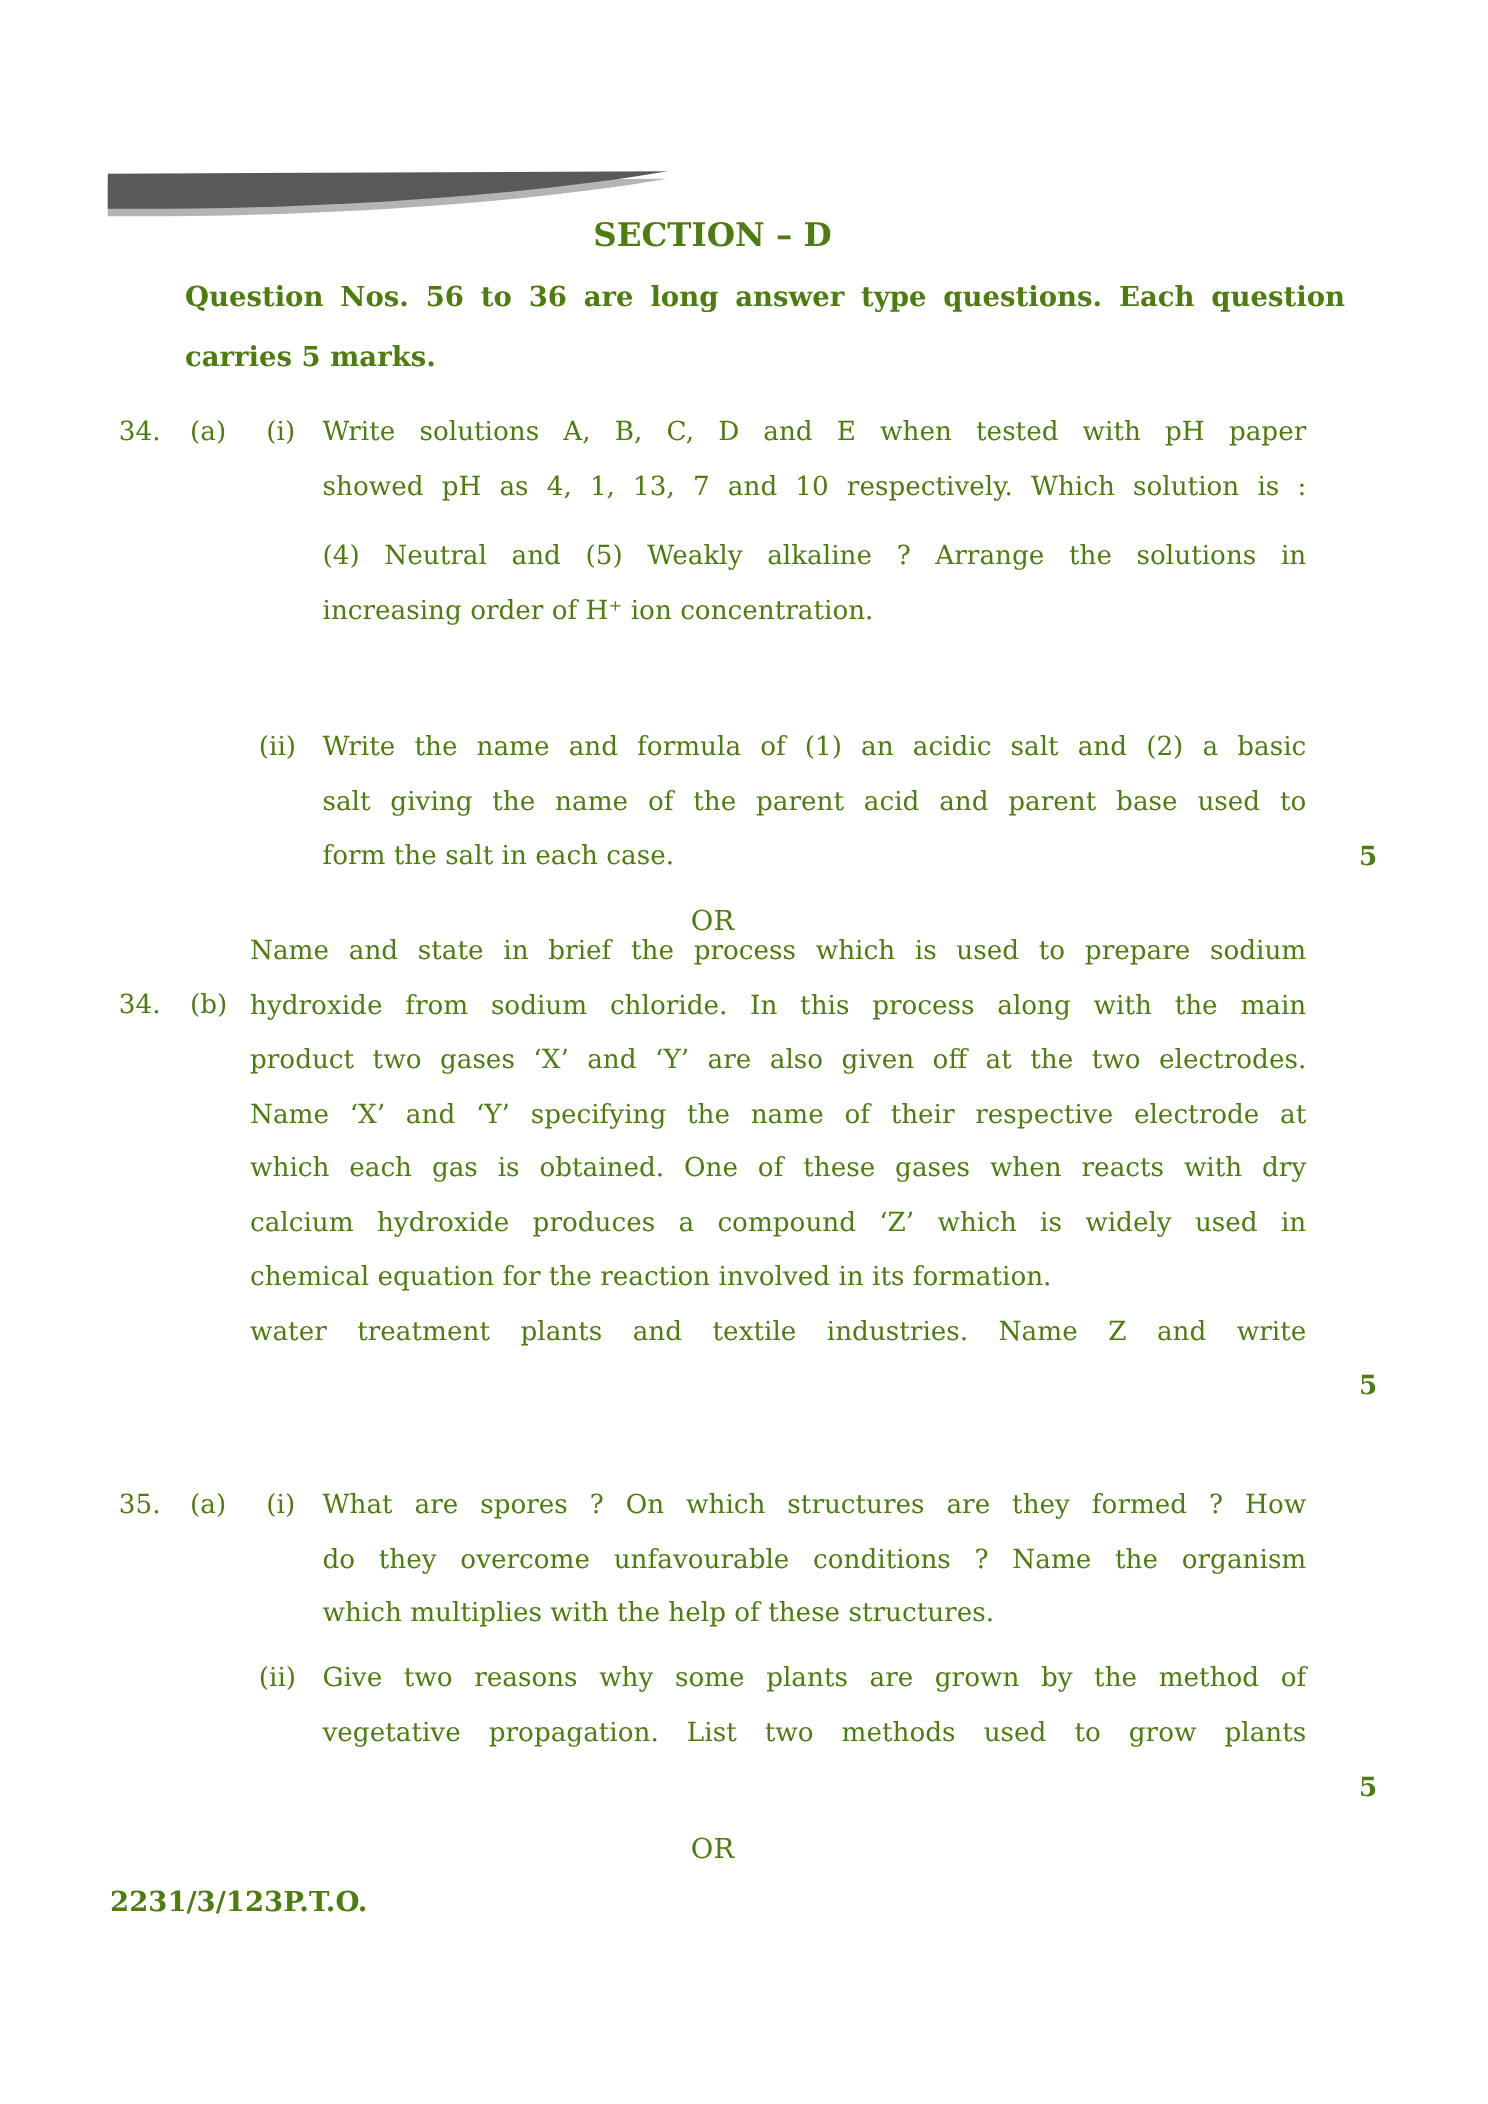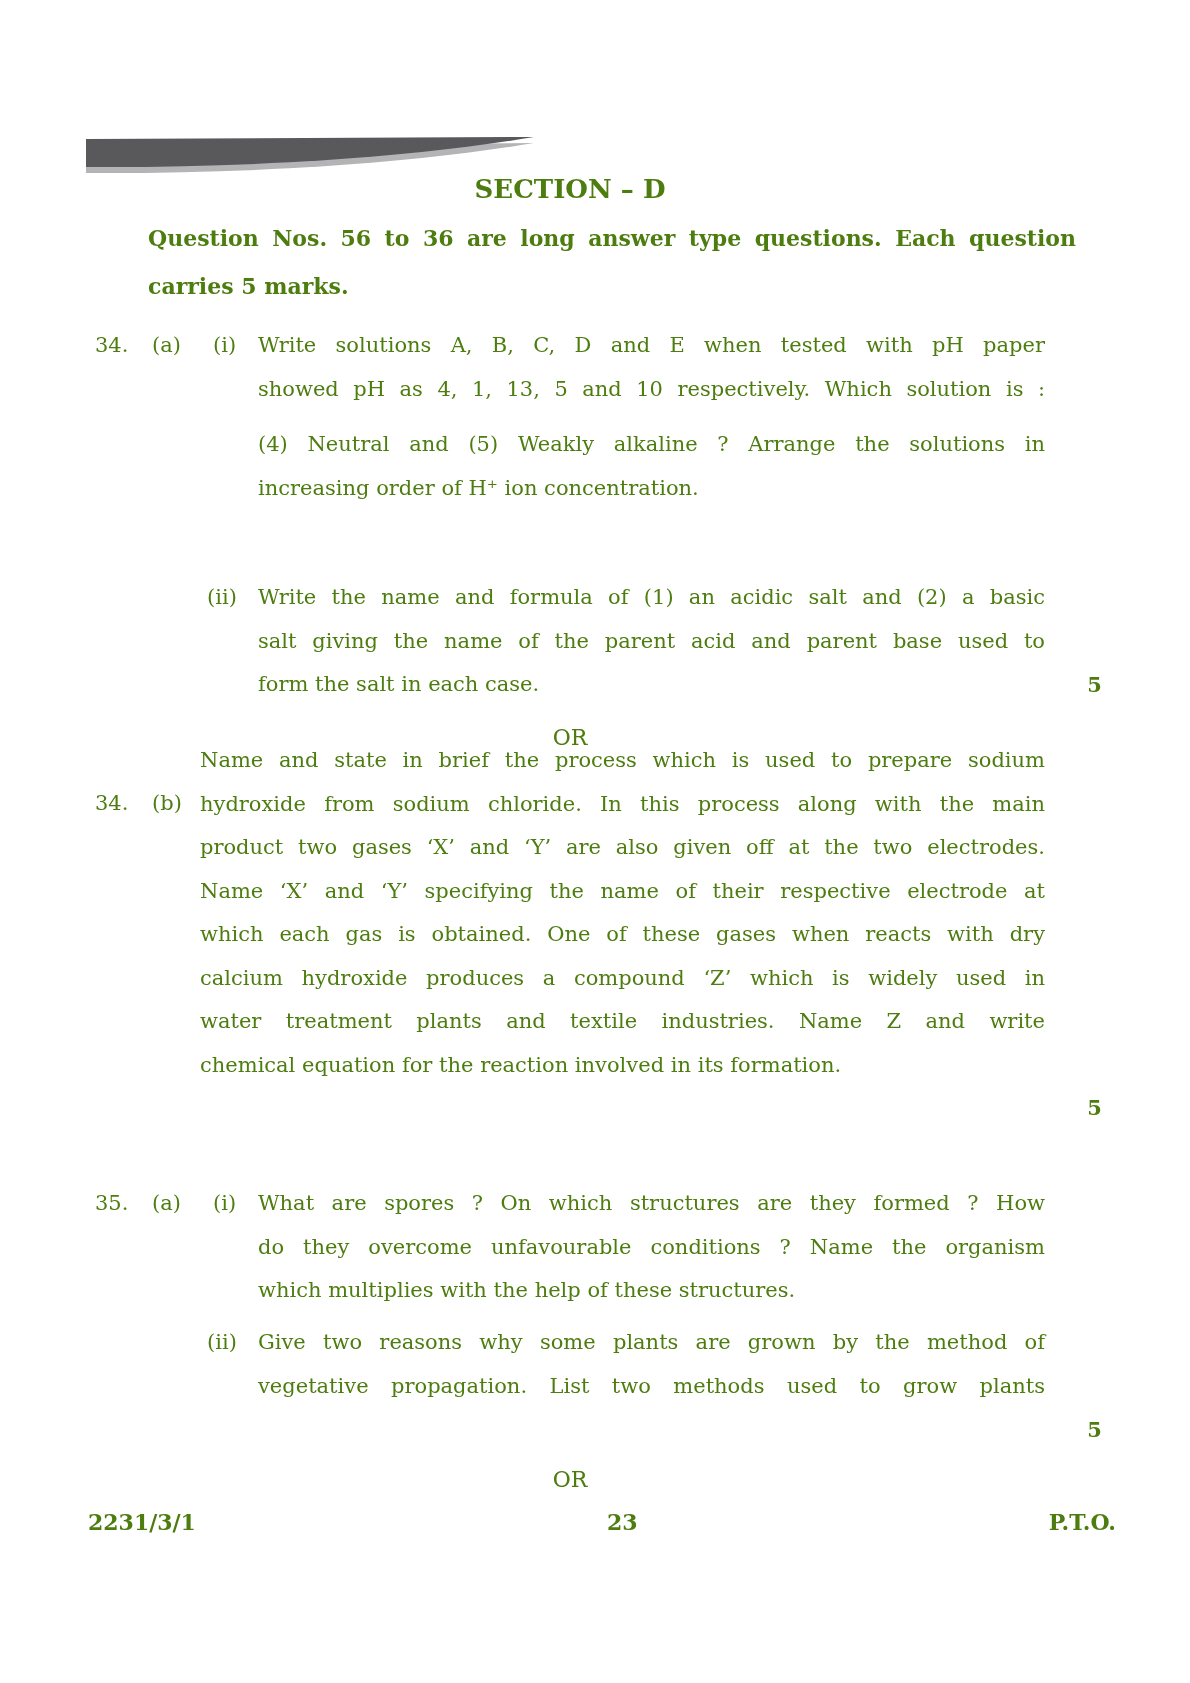--- a/index.html
+++ b/index.html
@@ -15,21 +15,21 @@
   .body-text{font-size:21px;line-height:43.5px;}
   .line{text-align:justify;text-align-last:justify;}
   .line.l{text-align:left;text-align-last:left;}
   .qlabel{font-size:21px;line-height:43.5px;white-space:nowrap;}
   .heading{font-weight:bold;font-size:26px;line-height:30px;text-align:center;}
   .intro{font-weight:bold;font-size:22px;line-height:48px;}
   .or{font-weight:normal;font-size:22px;line-height:30px;text-align:center;}
   .marks{font-weight:bold;font-size:21px;line-height:43.5px;text-align:center;}
   .footer-row{
     left:88px;right:74px;top:1508px;
-    display:flex;justify-content:space-between;align-items:baseline;
+    display:flex;justify-content:flex-start;align-items:baseline;
     font-weight:bold;font-size:22px;line-height:28px;
   }
 </style>
 </head>
 <body>
 
 <div class="page">
 
   <div class="abs" style="left:86px;top:136px;width:448px;height:42px;">
     <svg width="448" height="42" viewBox="0 0 448 42">
@@ -44,21 +44,21 @@
     <div class="line">Question Nos. 56 to 36 are long answer type questions. Each question</div>
     <div class="line l">carries 5 marks.</div>
   </div>
 
   <div class="abs qlabel" style="left:95px;top:324px;">34.</div>
   <div class="abs qlabel" style="left:152px;top:324px;">(a)</div>
   <div class="abs qlabel" style="left:213px;top:324px;">(i)</div>
 
   <div class="abs body-text" style="left:258px;top:324px;width:787px;">
     <div class="line">Write solutions A, B, C, D and E when tested with pH paper</div>
-    <div class="line">showed pH as 4, 1, 13, 5 and 10 respectively. Which solution is :</div>
+    <div class="line">showed pH as 4, 1, 13, 7 and 10 respectively. Which solution is :</div>
   </div>
 
   <div class="abs body-text" style="left:258px;top:423px;width:787px;">
     <div class="line">(4) Neutral and (5) Weakly alkaline ? Arrange the solutions in</div>
     <div class="line l">increasing order of H⁺ ion concentration.</div>
   </div>
 
   <div class="abs qlabel" style="left:207px;top:576px;">(ii)</div>
   <div class="abs body-text" style="left:258px;top:576px;width:787px;">
     <div class="line">Write the name and formula of (1) an acidic salt and (2) a basic</div>
@@ -71,22 +71,22 @@
 
   <div class="abs qlabel" style="left:95px;top:782px;">34.</div>
   <div class="abs qlabel" style="left:152px;top:782px;">(b)</div>
   <div class="abs body-text" style="left:200px;top:739px;width:845px;">
     <div class="line">Name and state in brief the process which is used to prepare sodium</div>
     <div class="line">hydroxide from sodium chloride. In this process along with the main</div>
     <div class="line">product two gases ‘X’ and ‘Y’ are also given off at the two electrodes.</div>
     <div class="line">Name ‘X’ and ‘Y’ specifying the name of their respective electrode at</div>
     <div class="line">which each gas is obtained. One of these gases when reacts with dry</div>
     <div class="line">calcium hydroxide produces a compound ‘Z’ which is widely used in</div>
+    <div class="line l">chemical equation for the reaction involved in its formation.</div>
     <div class="line">water treatment plants and textile industries. Name Z and write</div>
-    <div class="line l">chemical equation for the reaction involved in its formation.</div>
   </div>
   <div class="abs marks" style="left:1072px;top:1086px;width:45px;">5</div>
 
   <div class="abs qlabel" style="left:95px;top:1182px;">35.</div>
   <div class="abs qlabel" style="left:152px;top:1182px;">(a)</div>
   <div class="abs qlabel" style="left:213px;top:1182px;">(i)</div>
   <div class="abs body-text" style="left:258px;top:1182px;width:787px;">
     <div class="line">What are spores ? On which structures are they formed ? How</div>
     <div class="line">do they overcome unfavourable conditions ? Name the organism</div>
     <div class="line l">which multiplies with the help of these structures.</div>

